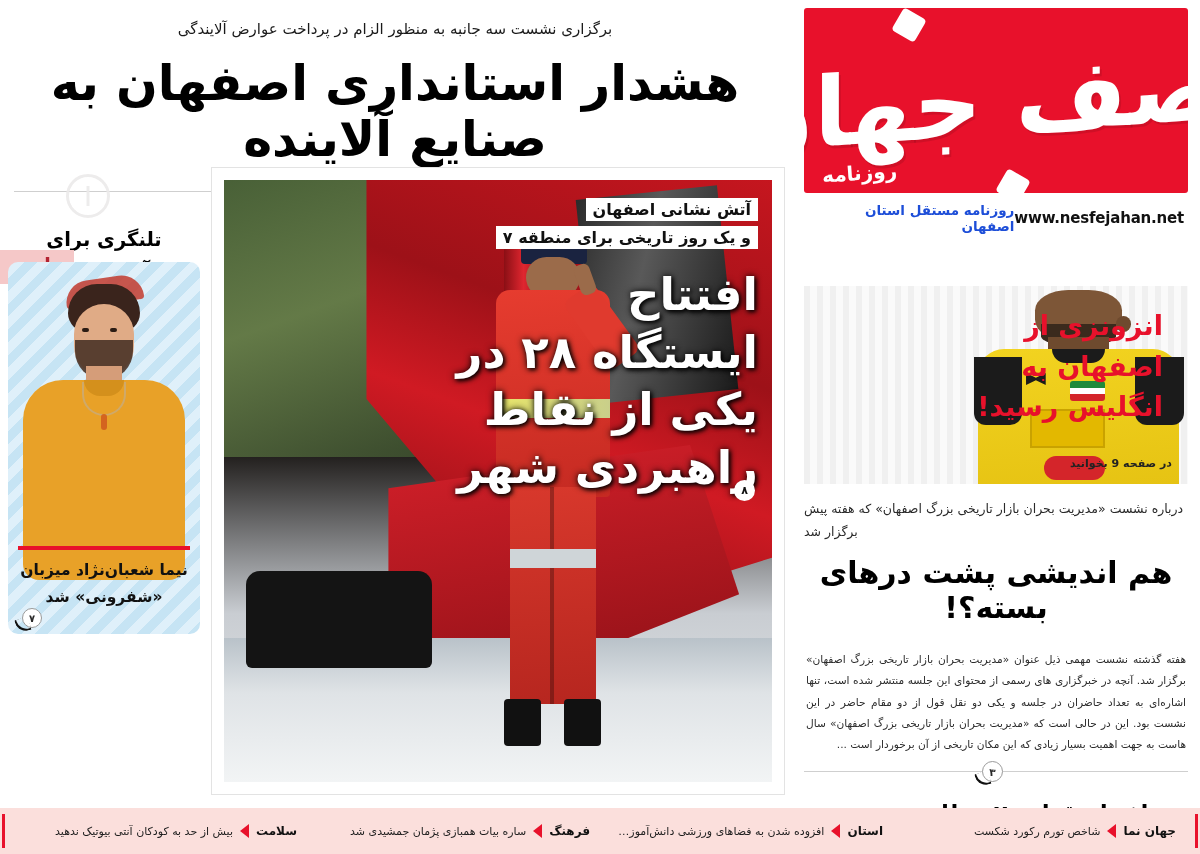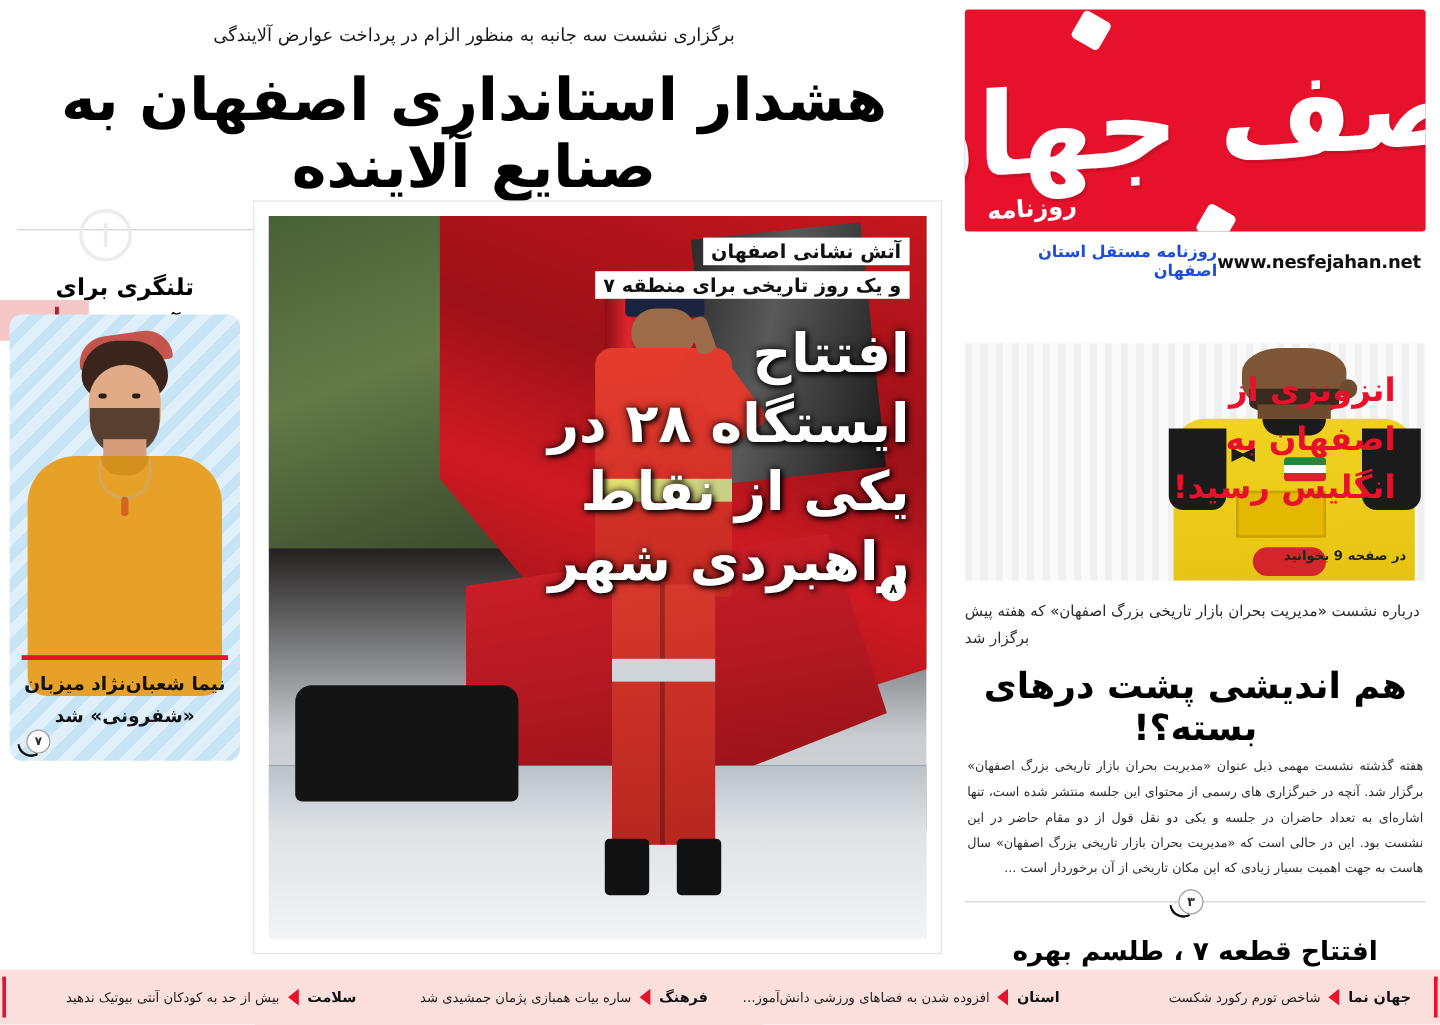--- a/index.html
+++ b/index.html
@@ -365,21 +365,21 @@
 
   .right-kicker {
     margin-top: 13px; text-align: left; font-size: 12.5px; color: #2a2a2a;
     line-height: 1.85;
   }
   .right-title {
     margin-top: 12px; text-align: center; font-size: 30px; font-weight: bold;
     color: #000; letter-spacing: -1px;
   }
   .right-body {
-    margin-top: 4px; font-size: 10.6px; color: #2b2b2b;
+    margin-top: 24px; font-size: 10.6px; color: #2b2b2b;
     text-align: justify; line-height: 2.0; padding: 0 2px;
   }
   .right-rule { position: relative; margin-top: 16px; border-top: 1.3px solid #cfcfcf; }
   .right-rule .page-circle { right: 185px; top: -11px; width: 21px; height: 21px; font-size: 10.5px; }
 
   .right-title2 {
     margin-top: 22px; text-align: center; font-size: 22px; font-weight: bold;
     color: #000; line-height: 1.85; letter-spacing: -.6px;
   }
 

